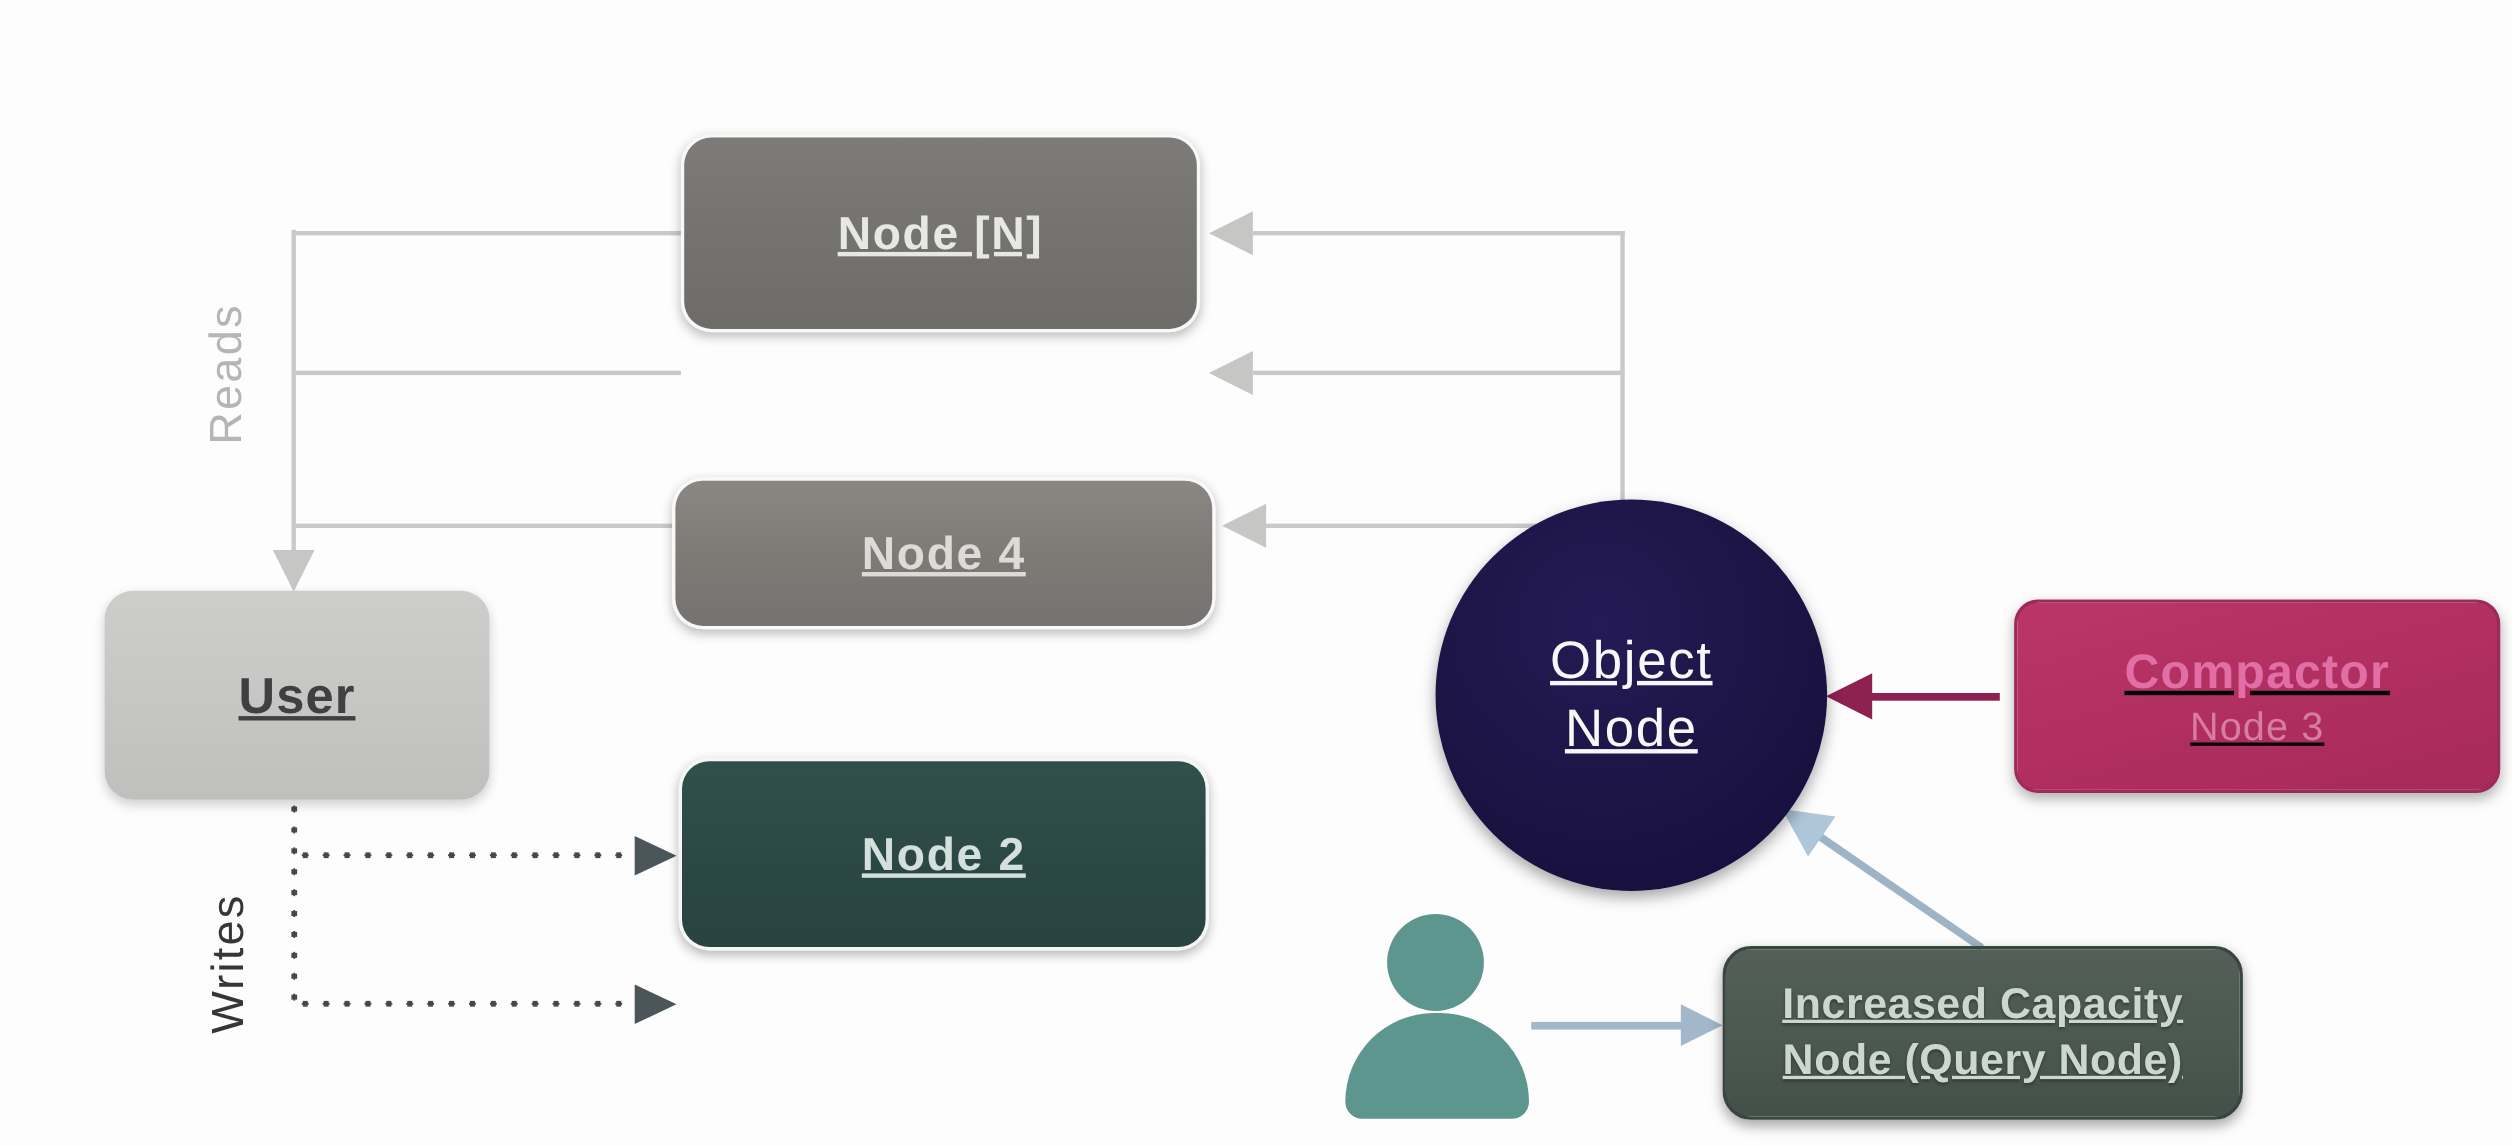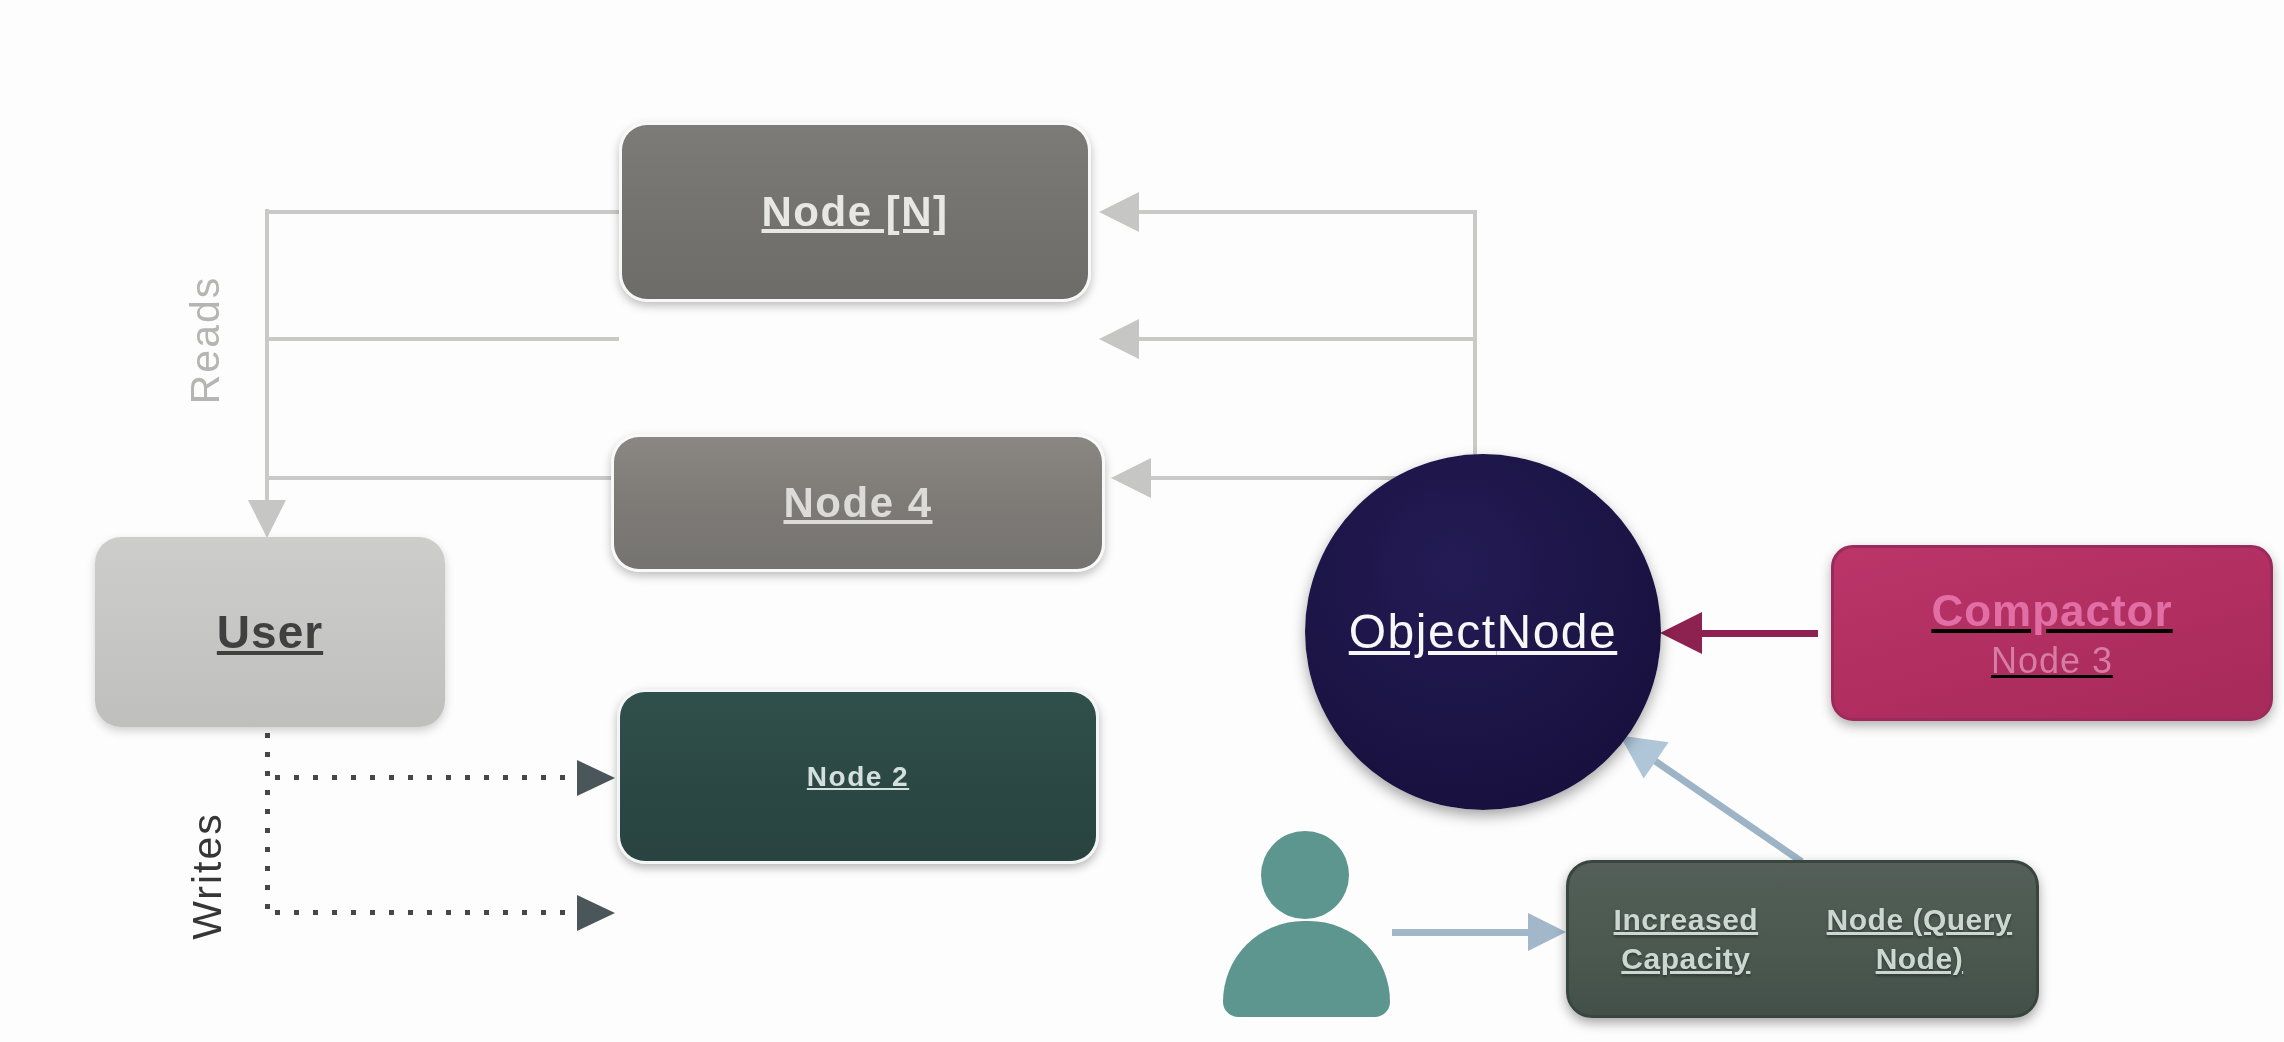--- a/index.html
+++ b/index.html
@@ -26,54 +26,54 @@
   }
   .gray-node.lighter{
     background:linear-gradient(180deg,#8a8783 0%,#7d7a76 55%,#757370 100%);
     color:#dddbd7;
   }
   .teal-node{
     background:linear-gradient(180deg,#30504b 0%,#2b4743 60%,#294440 100%);
     border:3px solid rgba(255,255,255,.95);
     border-radius:28px;
     box-shadow:0 4px 10px rgba(0,0,0,.28);
-    color:#d3e0dc;font-size:28px;font-weight:700;letter-spacing:1.5px;
+    color:#d3e0dc;font-size:42px;font-weight:700;letter-spacing:1.5px;
   }
   .teal-node.grayer{
     background:linear-gradient(180deg,#46594f 0%,#3e5350 60%,#3a4e4b 100%);
   }
   .user-box{
     background:linear-gradient(180deg,#cdcdcc 0%,#c5c5c4 60%,#bfbfbe 100%);
     border-radius:26px;
     box-shadow:0 4px 10px rgba(0,0,0,.18);
     color:#404040;font-size:46px;font-weight:700;letter-spacing:1px;
   }
   .store-circle{
     border-radius:50%;
     background:radial-gradient(circle at 42% 32%, #241b55 0%, #1b1444 55%, #150e3a 100%);
     box-shadow:0 6px 14px rgba(0,0,0,.35);
     color:#f7f7f7;font-size:48px;font-weight:500;letter-spacing:1.5px;line-height:1.3;
-    flex-direction:row;
+    flex-direction:column;
   }
   .compactor-box{
     background:linear-gradient(165deg,#bb3569 0%,#b02e60 55%,#a62a5a 100%);
     border:3px solid #9c2a5a;
     border-radius:22px;
     box-shadow:0 5px 12px rgba(0,0,0,.30);
     flex-direction:column;line-height:1.25;
   }
   .compactor-title{color:#e26ea6;font-size:44px;font-weight:700;letter-spacing:1px;}
   .compactor-subtitle{color:#d77ca4;font-size:36px;font-weight:400;letter-spacing:1px;}
   .query-box{
     background:linear-gradient(180deg,#535f58 0%,#4a584f 60%,#43504a 100%);
     border:3px solid #39453f;
     border-radius:26px;
     box-shadow:0 5px 12px rgba(0,0,0,.35);
-    color:#ccd7d1;font-size:30px;font-weight:700;letter-spacing:.5px;line-height:1.3;
-    flex-direction:row;
+    color:#ccd7d1;font-size:39px;font-weight:700;letter-spacing:.5px;line-height:1.3;
+    flex-direction:column;
     text-shadow:0 2px 3px rgba(0,0,0,.35);
   }
   
   .flow-label{
     position:absolute;text-align:center;
     transform:rotate(-90deg);
     font-size:41px;letter-spacing:2px;line-height:50px;
   }
   .flow-label.reads{color:#b5b5b3;}
   .flow-label.writes{color:#363636;}

